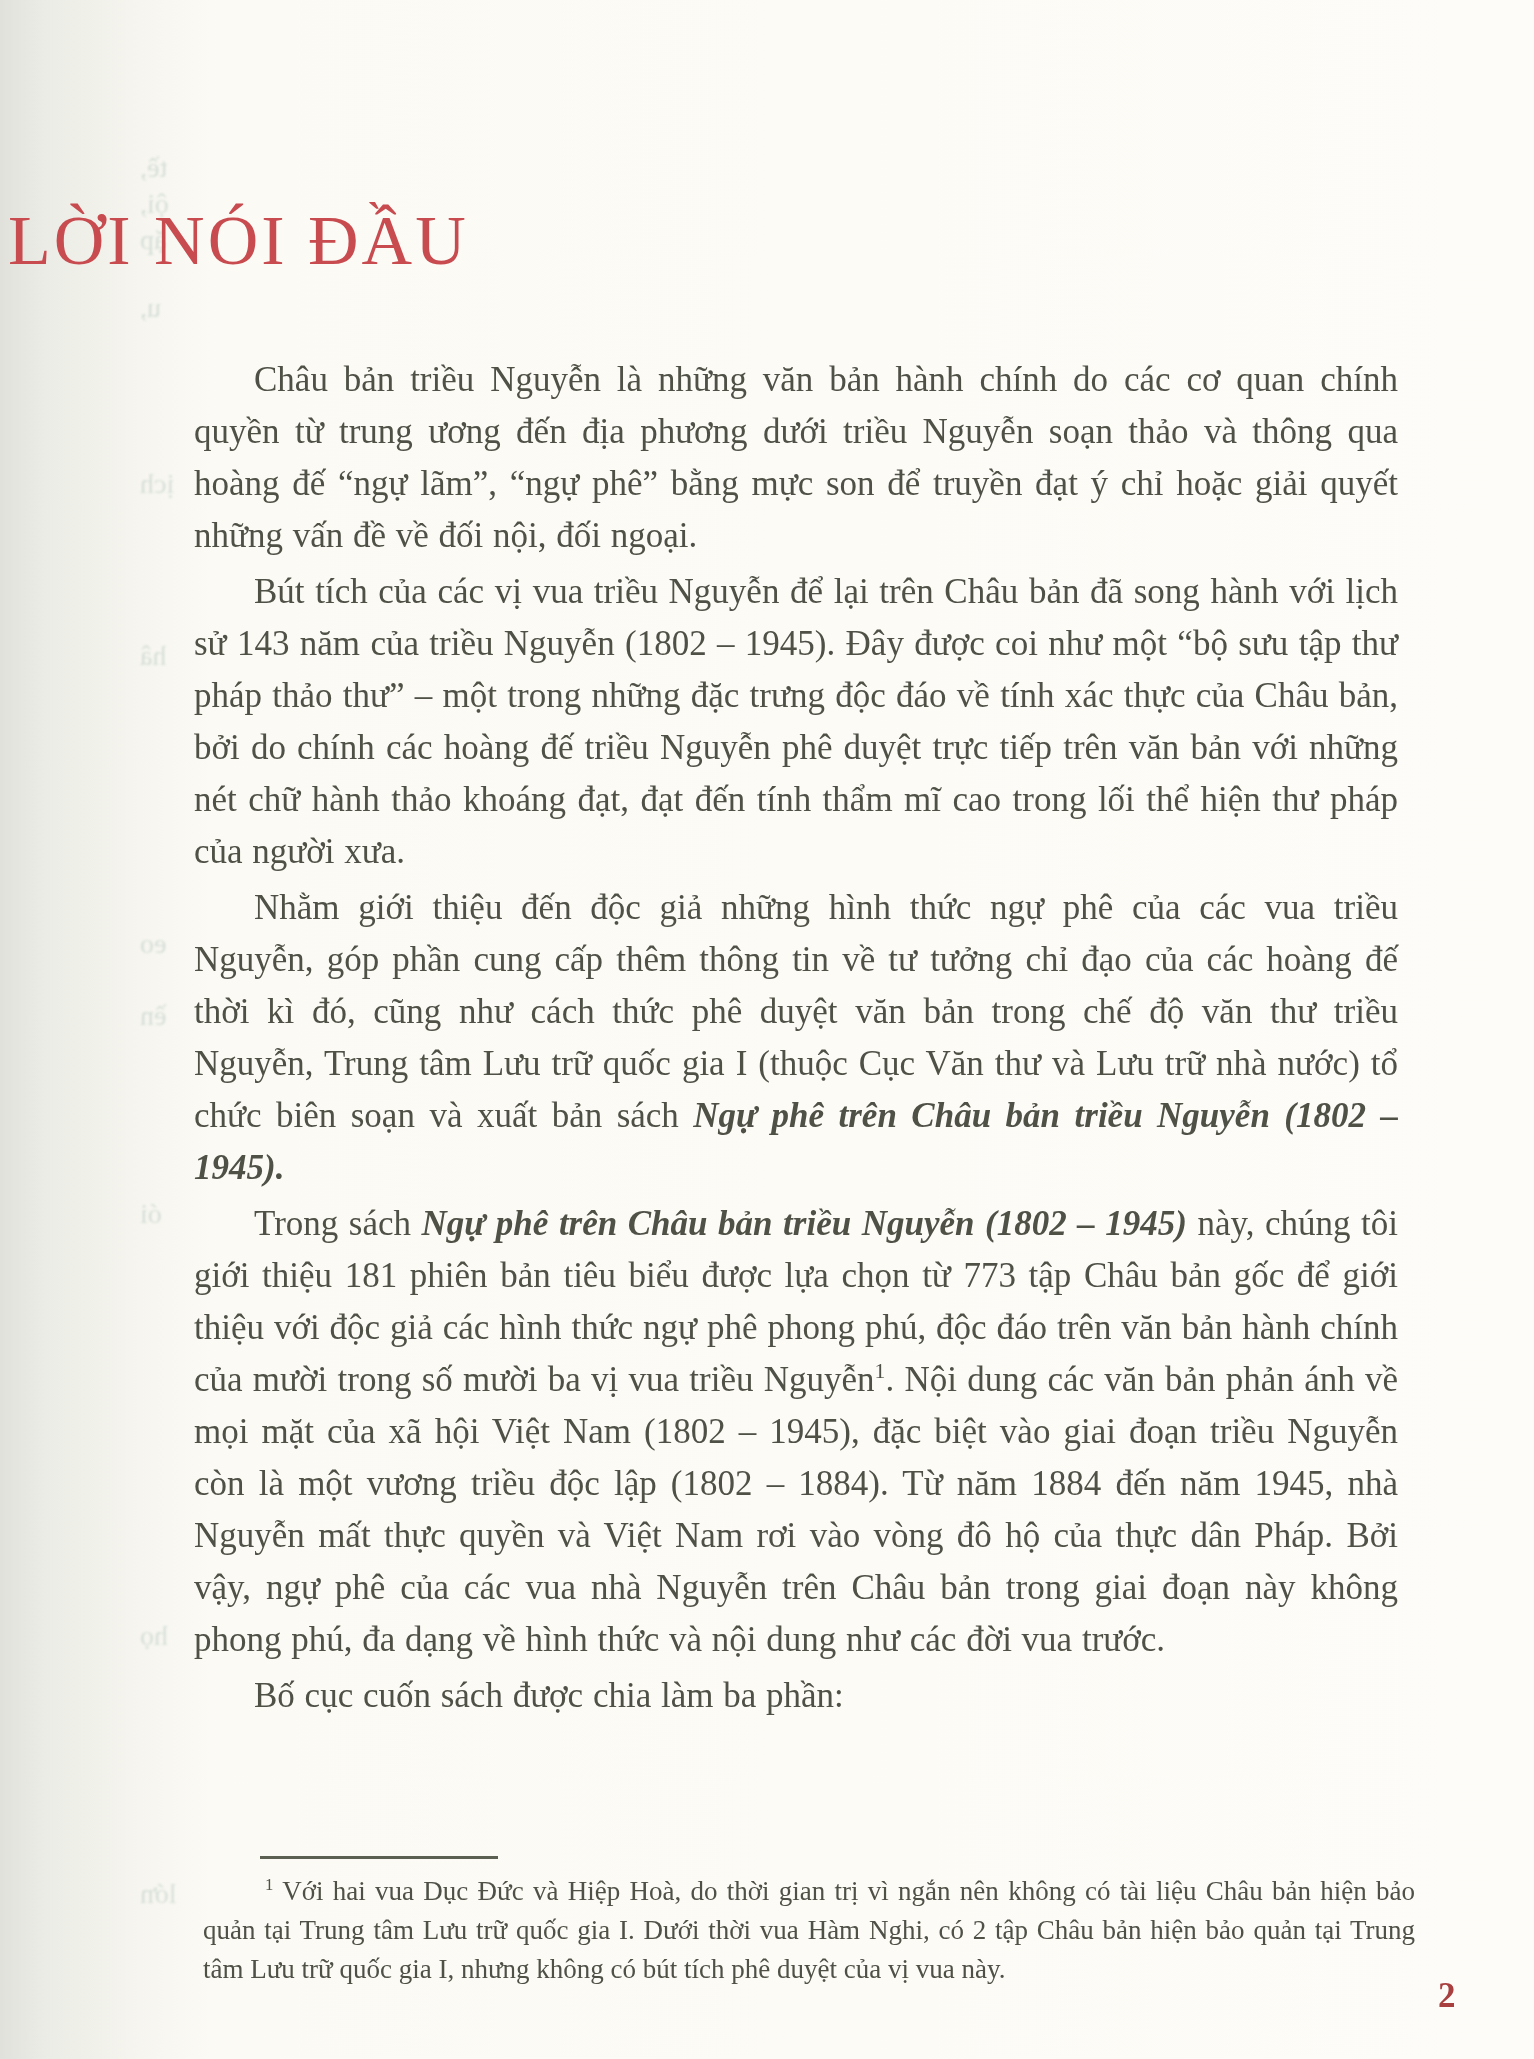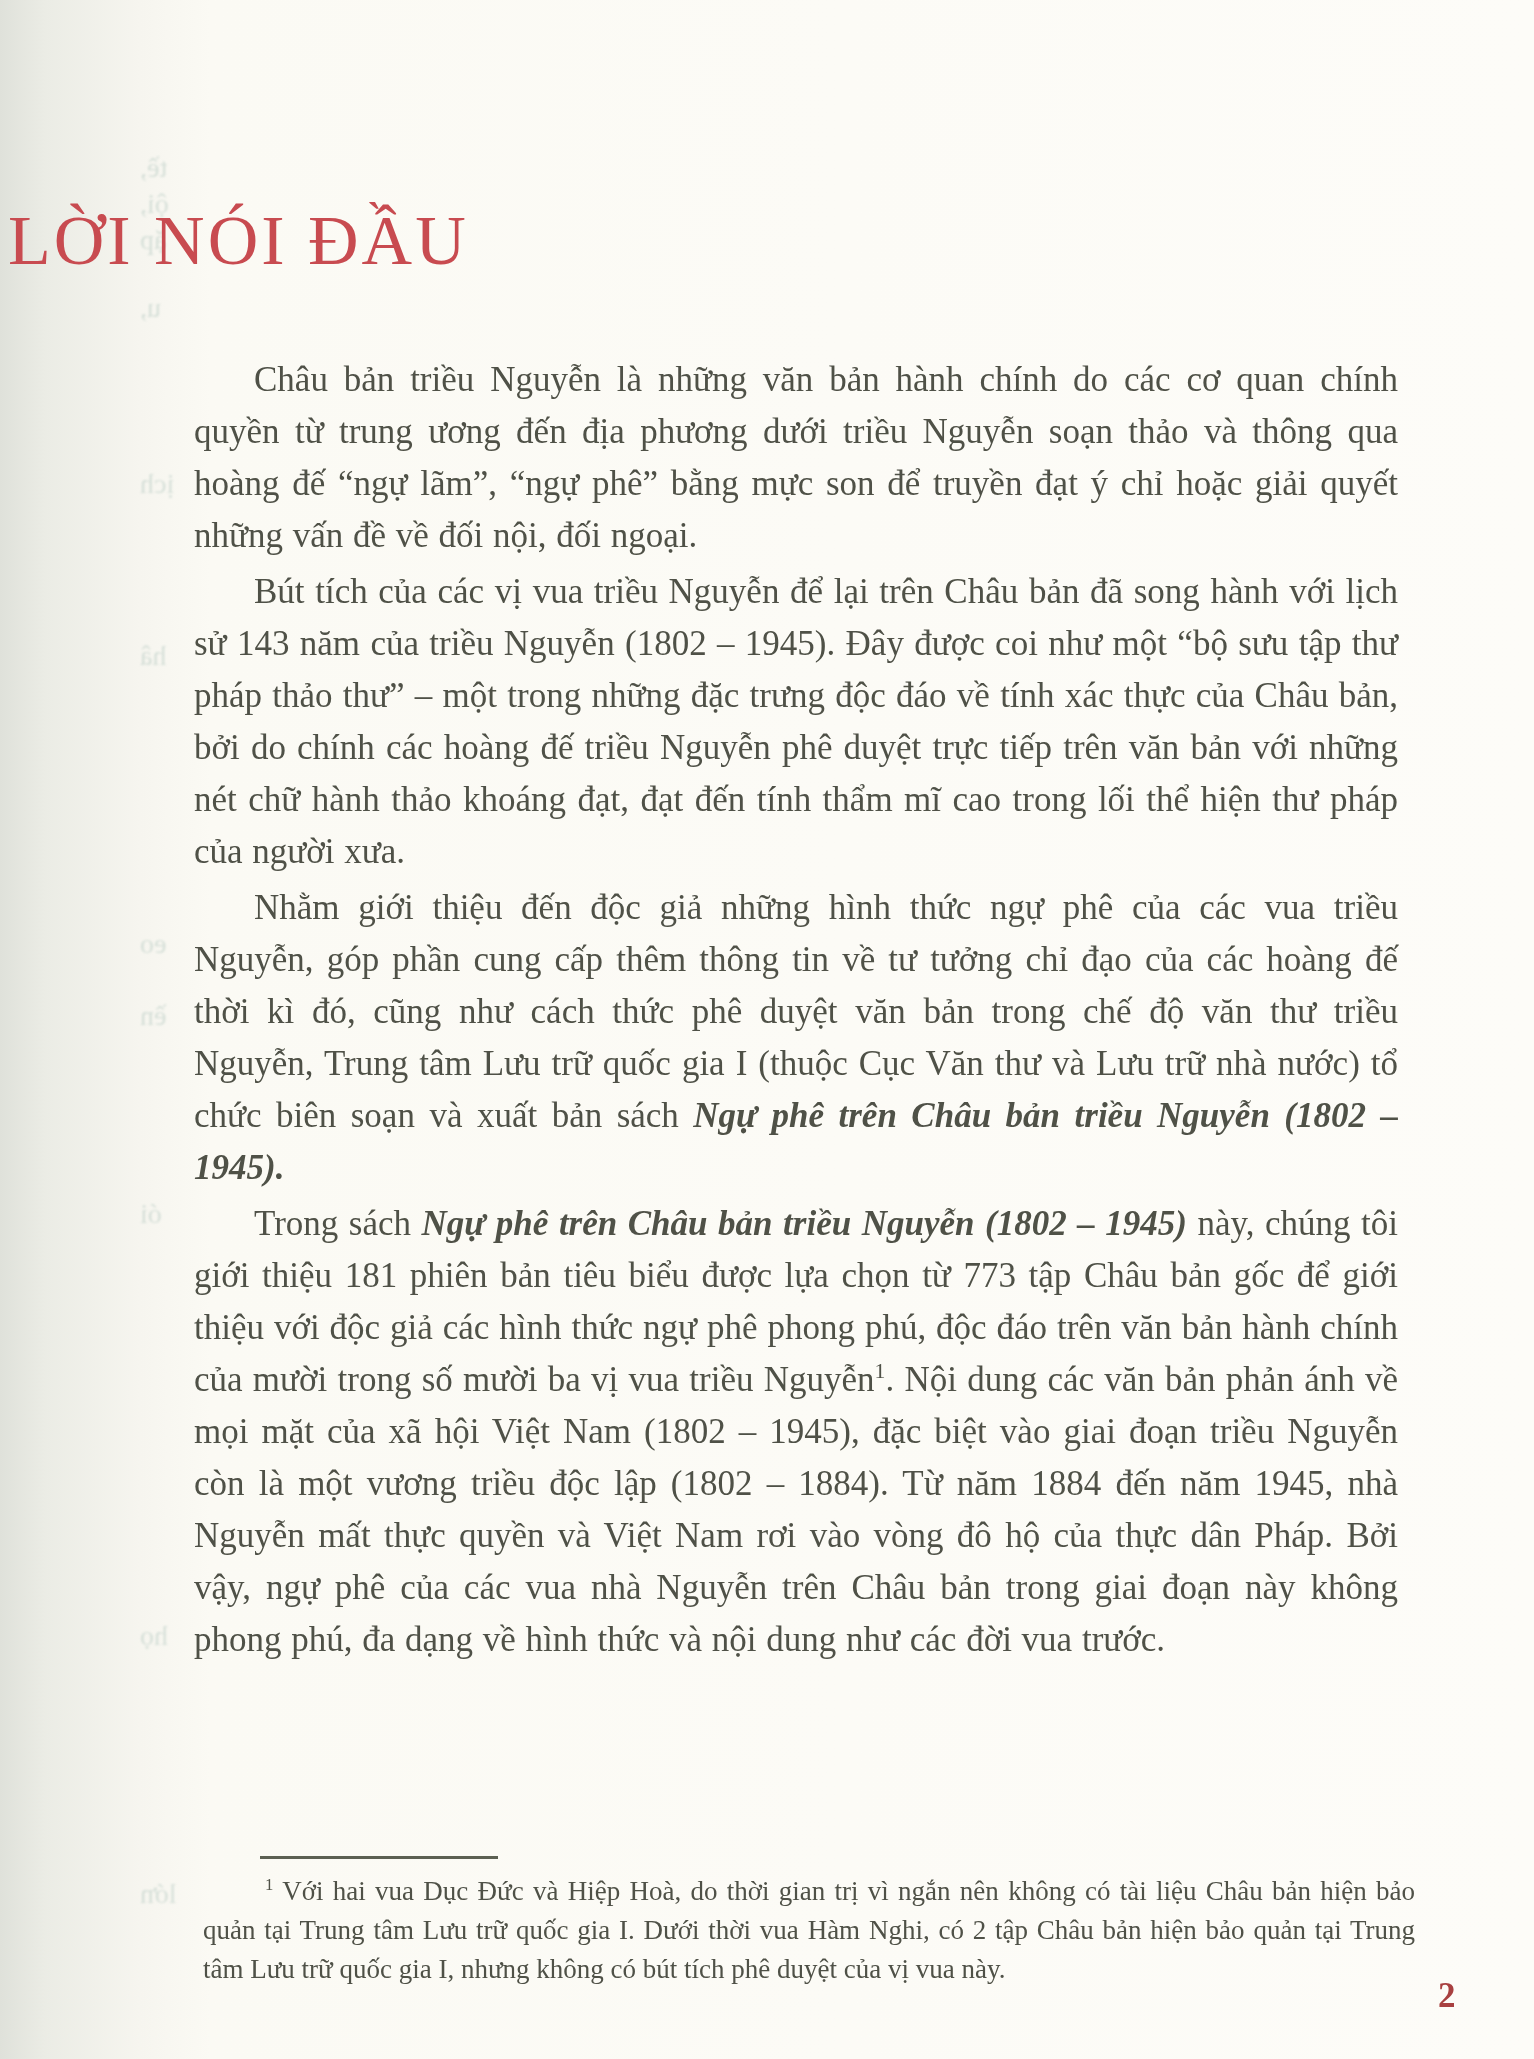--- a/index.html
+++ b/index.html
@@ -68,17 +68,18 @@
       <span class="ghost" style="top: 1198px;">ói</span>
       <span class="ghost" style="top: 1620px;">họ</span>
       <span class="ghost" style="top: 1878px;">lớn</span>
     </div>
   <h1 class="title">LỜI NÓI ĐẦU</h1>
   <div class="body-text">
       <p><span>Châu bản triều Nguyễn là những văn bản hành chính do các cơ quan chính quyền từ trung ương đến địa phương dưới triều Nguyễn soạn thảo và thông qua hoàng đế “ngự lãm”, “ngự phê” bằng mực son để truyền đạt ý chỉ hoặc giải quyết những vấn đề về đối nội, đối ngoại.</span></p>
       <p><span>Bút tích của các vị vua triều Nguyễn để lại trên Châu bản đã song hành với lịch sử 143 năm của triều Nguyễn (1802 – 1945). Đây được coi như một “bộ sưu tập thư pháp thảo thư” – một trong những đặc trưng độc đáo về tính xác thực của Châu bản, bởi do chính các hoàng đế triều Nguyễn phê duyệt trực tiếp trên văn bản với những nét chữ hành thảo khoáng đạt, đạt đến tính thẩm mĩ cao trong lối thể hiện thư pháp của người xưa.</span></p>
       <p><span>Nhằm giới thiệu đến độc giả những hình thức ngự phê của các vua triều Nguyễn, góp phần cung cấp thêm thông tin về tư tưởng chỉ đạo của các hoàng đế thời kì đó, cũng như cách thức phê duyệt văn bản trong chế độ văn thư triều Nguyễn, Trung tâm Lưu trữ quốc gia I (thuộc Cục Văn thư và Lưu trữ nhà nước) tổ chức biên soạn và xuất bản sách </span><em>Ngự phê trên Châu bản triều Nguyễn (1802 – 1945).</em></p>
       <p><span>Trong sách </span><em>Ngự phê trên Châu bản triều Nguyễn (1802 – 1945)</em><span> này, chúng tôi giới thiệu 181 phiên bản tiêu biểu được lựa chọn từ 773 tập Châu bản gốc để giới thiệu với độc giả các hình thức ngự phê phong phú, độc đáo trên văn bản hành chính của mười trong số mười ba vị vua triều Nguyễn</span><sup>1</sup><span>. Nội dung các văn bản phản ánh về mọi mặt của xã hội Việt Nam (1802 – 1945), đặc biệt vào giai đoạn triều Nguyễn còn là một vương triều độc lập (1802 – 1884). Từ năm 1884 đến năm 1945, nhà Nguyễn mất thực quyền và Việt Nam rơi vào vòng đô hộ của thực dân Pháp. Bởi vậy, ngự phê của các vua nhà Nguyễn trên Châu bản trong giai đoạn này không phong phú, đa dạng về hình thức và nội dung như các đời vua trước.</span></p>
+      <p><span>Bố cục cuốn sách được chia làm ba phần:</span></p>
     </div>
   <div class="fn-rule"></div>
   <div class="footnote"><sup>1</sup><span> Với hai vua Dục Đức và Hiệp Hoà, do thời gian trị vì ngắn nên không có tài liệu Châu bản hiện bảo quản tại Trung tâm Lưu trữ quốc gia I. Dưới thời vua Hàm Nghi, có 2 tập Châu bản hiện bảo quản tại Trung tâm Lưu trữ quốc gia I, nhưng không có bút tích phê duyệt của vị vua này.</span></div>
   <div class="page-num">2</div>
 </div>
 
 </body></html>

